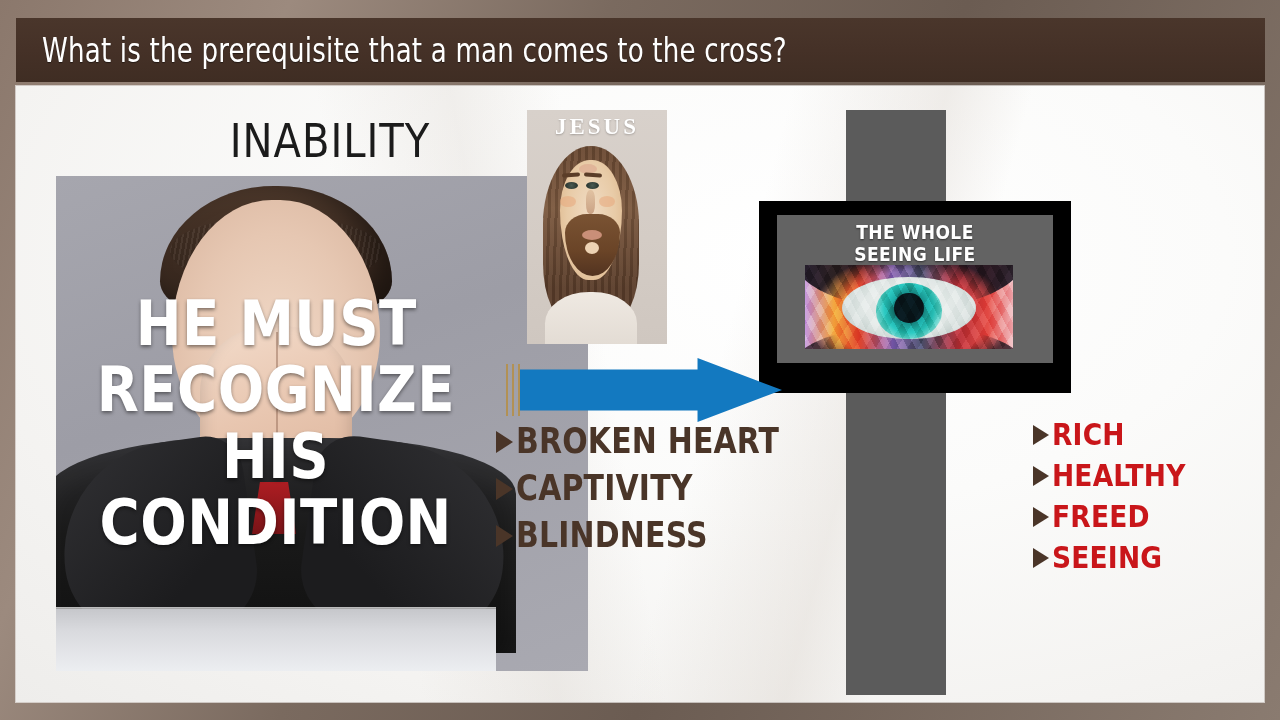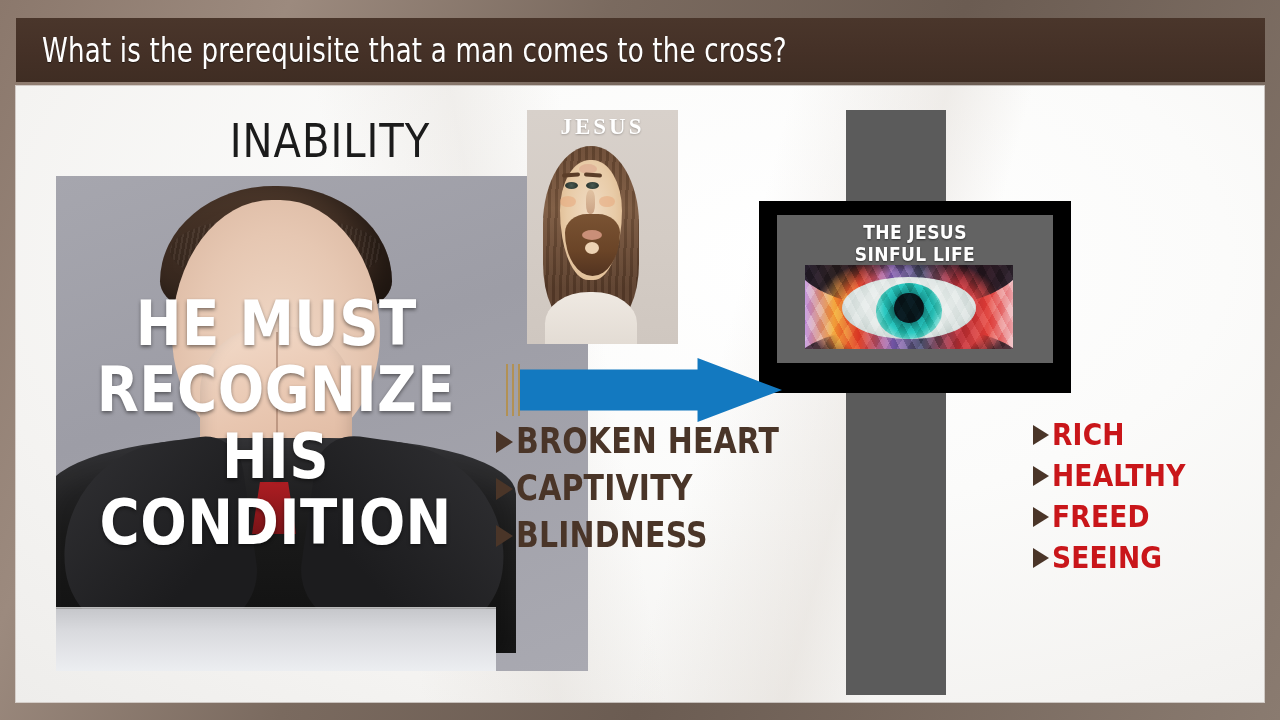--- a/index.html
+++ b/index.html
@@ -124,21 +124,21 @@
   .ph-overlay-text span{
     color:#ffffff;font-weight:700;font-size:62px;line-height:1.04;
     font-family:"Liberation Sans Narrow","DejaVu Sans Condensed","Liberation Sans",sans-serif;
     letter-spacing:.5px;text-align:center;white-space:nowrap;
     text-shadow:0 2px 4px rgba(0,0,0,.45);
     transform:scaleX(.98);
   }
 
   
   .jesus{
-    position:absolute;left:527px;top:110px;width:151px;height:234px;
+    position:absolute;left:527px;top:110px;width:140px;height:234px;
     background:linear-gradient(180deg,#d8d1cb 0%, #d4ccc5 55%, #cfc7c0 100%);
     overflow:hidden;
   }
   .jesus .label{
     position:absolute;top:4px;left:0;width:100%;text-align:center;
     color:#ffffff;font-size:23px;font-family:"Liberation Serif",serif;
     font-weight:700;letter-spacing:3px;
     text-shadow:0 1px 2px rgba(0,0,0,.25);
   }
   .j-hair{
@@ -340,22 +340,22 @@
     <div class="j-mouth"></div>
     <div class="j-chin"></div>
     <div class="j-robe"></div>
   </div>
 
   <div class="crossbar"></div>
 
   <div class="frame">
     <div class="frame-inner">
       <div class="frame-title">
-        <div>THE JESUS</div>
-        <div>SINFUL LIFE</div>
+        <div>THE WHOLE</div>
+        <div>SEEING LIFE</div>
       </div>
     </div>
     <div class="eye-img">
       <div class="sclera"></div>
       <div class="iris"></div>
       <div class="pupil"></div>
       <div class="lid"></div>
       <div class="lower"></div>
       <div class="poly"></div>
     </div>

